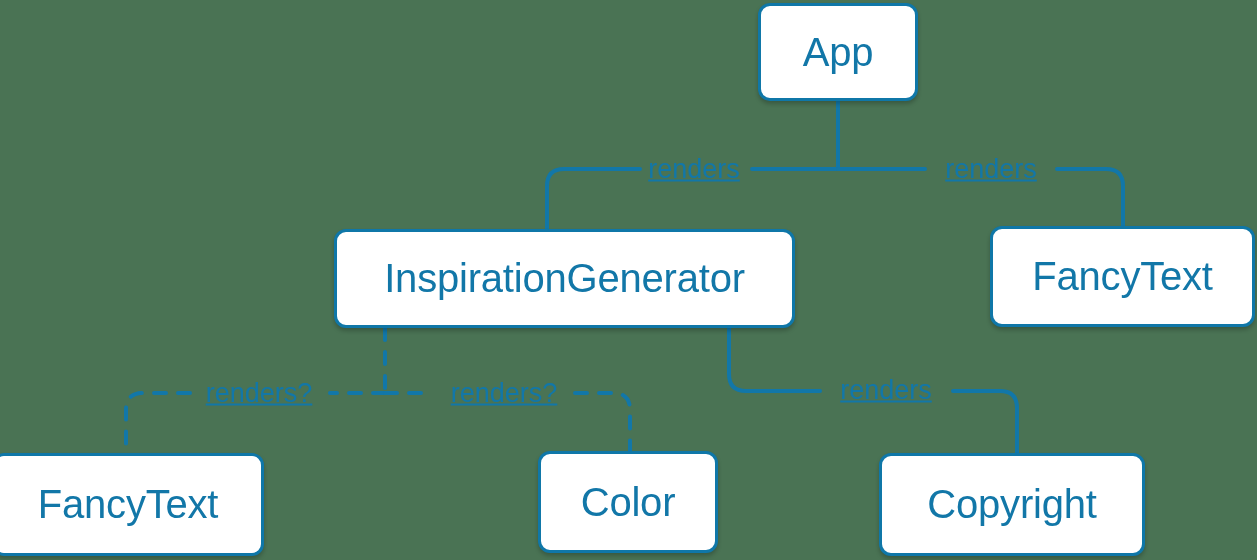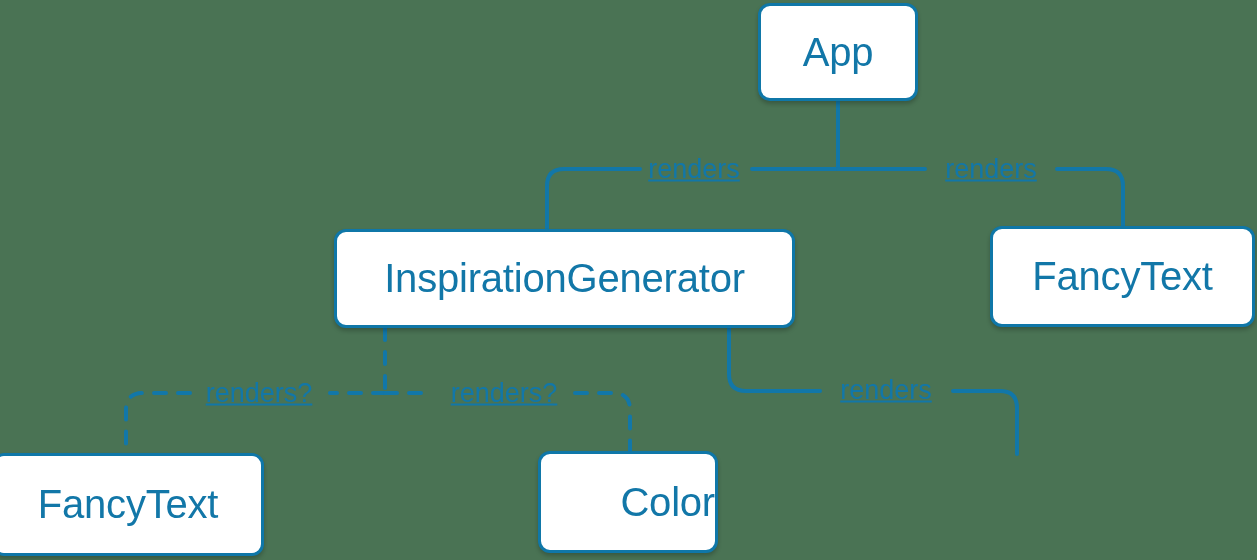--- a/index.html
+++ b/index.html
@@ -50,21 +50,21 @@
 
   #node-inspiration { left: 334px; top: 229px; width: 461px; height: 99px; }
   #node-inspiration .node-label { font-size: 40px; }
 
   #node-fancytext-right { left: 990px; top: 226px; width: 265px; height: 101px; }
   #node-fancytext-right .node-label { font-size: 40px; }
 
   #node-fancytext-bottom { left: -8px; top: 453px; width: 272px; height: 103px; }
   #node-fancytext-bottom .node-label { font-size: 40px; }
 
-  #node-color      { left: 538px;  top: 451px; width: 180px; height: 102px; justify-content: flex-end; }
+  #node-color      { left: 538px;  top: 451px; width: 180px; height: 102px; }
   #node-color .node-label { font-size: 40px; }
 
   #node-copyright  { left: 879px;  top: 453px; width: 266px; height: 103px; }
   #node-copyright .node-label { font-size: 40px; }
 
   .edge-label {
     position: absolute;
     color: #1277a8;
     font-family: "Liberation Sans", sans-serif;
     font-size: 27px;
@@ -119,14 +119,17 @@
   </div>
 
   <div class="node" id="node-fancytext-bottom">
     <span class="node-label">FancyText</span>
   </div>
 
   <div class="node" id="node-color">
     <span class="node-label">Color</span>
   </div>
 
+  <div class="node" id="node-copyright">
+    <span class="node-label">Copyright</span>
+  </div>
 
 </div>
 
 </body></html>

